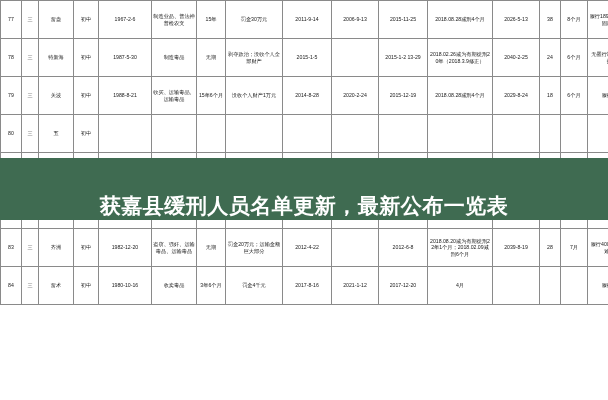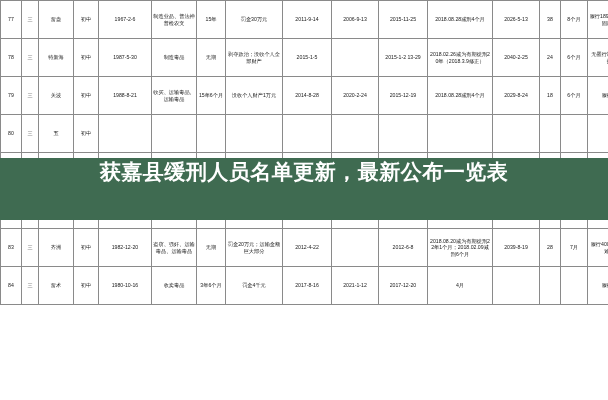--- a/index.html
+++ b/index.html
@@ -60,21 +60,21 @@
 
   
   #banner {
     position: absolute;
     left: 0;
     top: 158px;
     width: 608px;
     height: 62px;
     background: #3f6b51;
     display: flex;
-    align-items: flex-start;
+    align-items: flex-end;
     justify-content: center;
     box-sizing: border-box;
     padding: 0 30px;
   }
   #banner .banner-text {
     color: #ffffff;
     font-size: 21px;
     font-weight: bold;
     line-height: 1.35;
     text-align: center;

